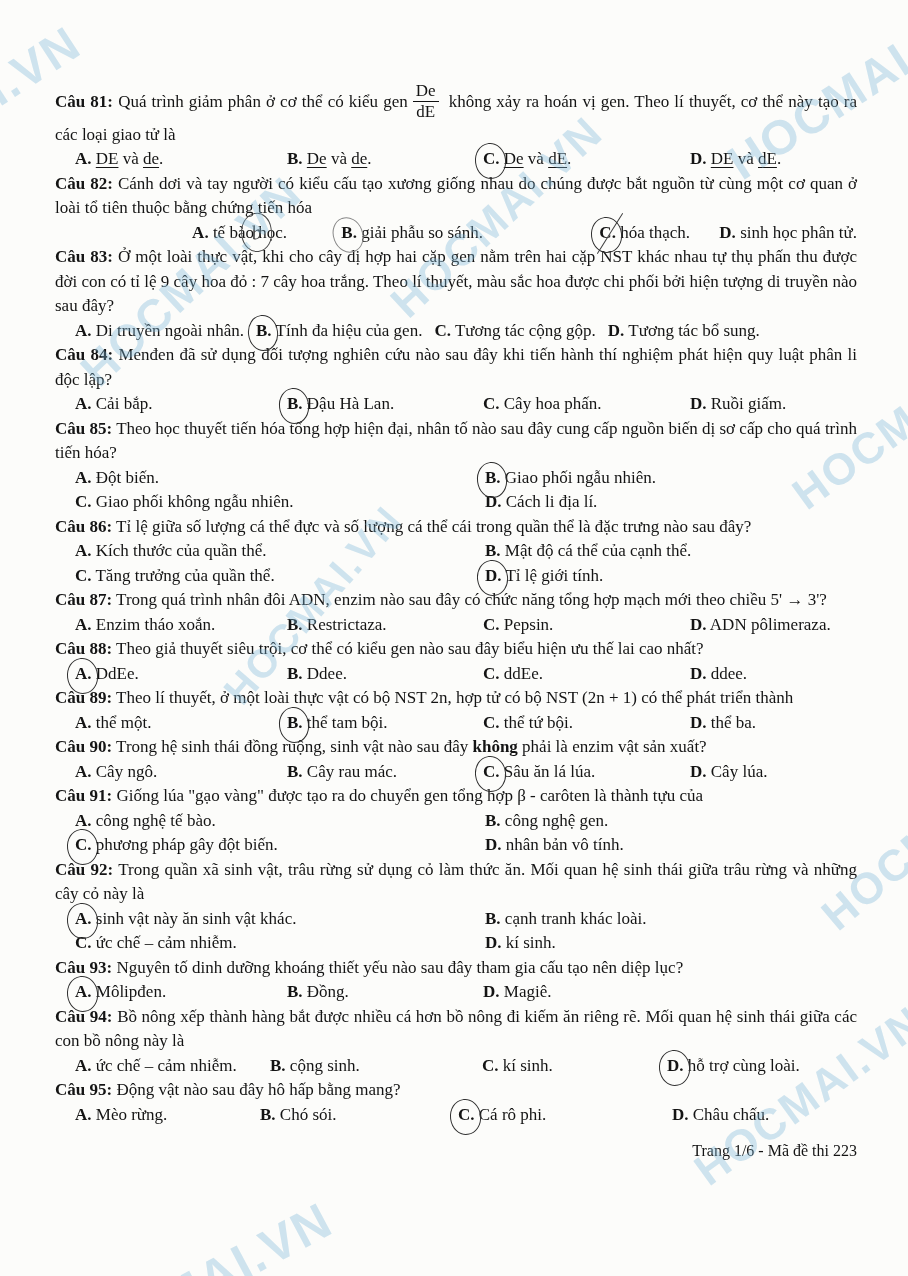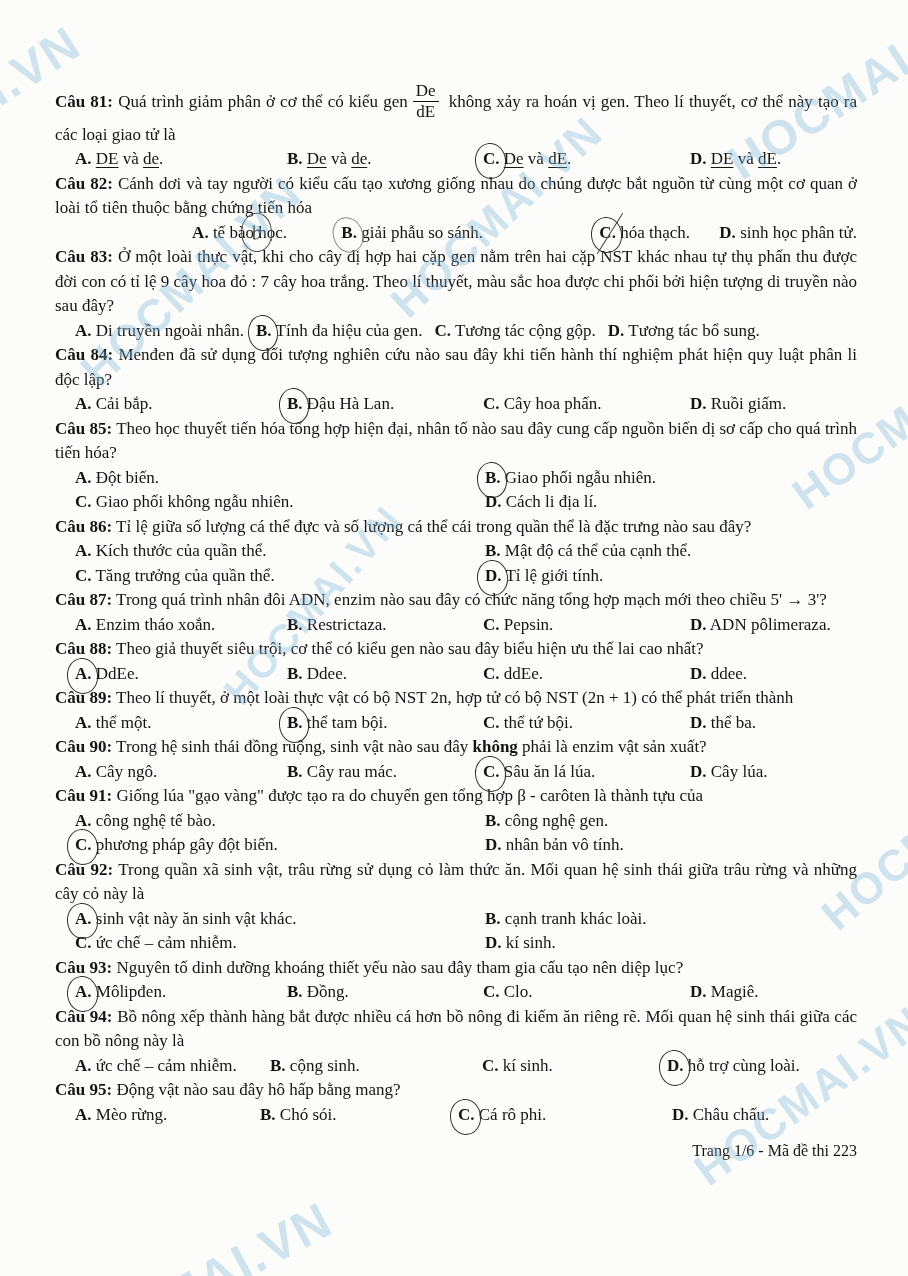--- a/index.html
+++ b/index.html
@@ -195,21 +195,20 @@
         <span class="opt"><b class="ol">C.</b> <span>ức chế – cảm nhiễm.</span></span>
         <span class="opt"><b class="ol">D.</b> <span>kí sinh.</span></span>
       </div>
     </div>
 
     <div class="q">
       <p class="qt"><b class="ql">Câu 93:</b> <span>Nguyên tố dinh dưỡng khoáng thiết yếu nào sau đây tham gia cấu tạo nên diệp lục?</span></p>
       <div class="opts opts4">
         <span class="opt"><b class="ol circled">A.</b> <span>Môlipđen.</span></span>
         <span class="opt"><b class="ol">B.</b> <span>Đồng.</span></span>
-        <span class="opt"><b class="ol">C.</b> <span>Clo.</span></span>
         <span class="opt"><b class="ol">D.</b> <span>Magiê.</span></span>
       </div>
     </div>
 
     <div class="q">
       <p class="qt"><b class="ql">Câu 94:</b> <span>Bồ nông xếp thành hàng bắt được nhiều cá hơn bồ nông đi kiếm ăn riêng rẽ. Mối quan hệ sinh thái giữa các con bồ nông này là</span></p>
       <div class="opts opts4b">
         <span class="opt"><b class="ol">A.</b> <span>ức chế – cảm nhiễm.</span></span>
         <span class="opt"><b class="ol">B.</b> <span>cộng sinh.</span></span>
         <span class="opt"><b class="ol">C.</b> <span>kí sinh.</span></span>

